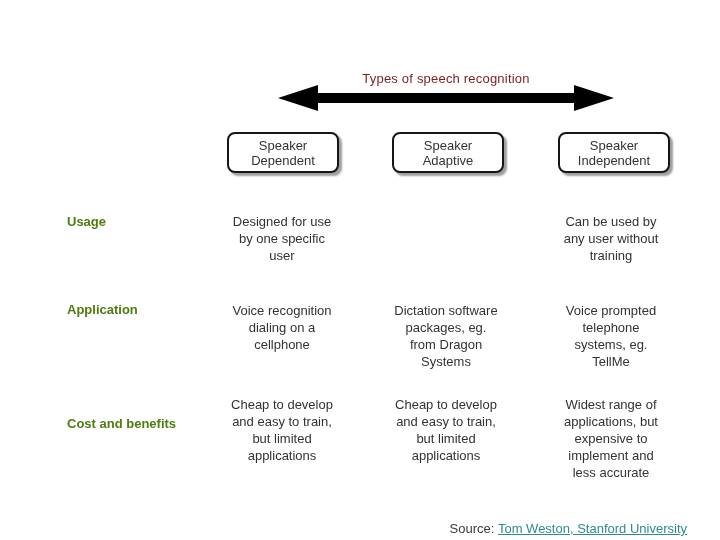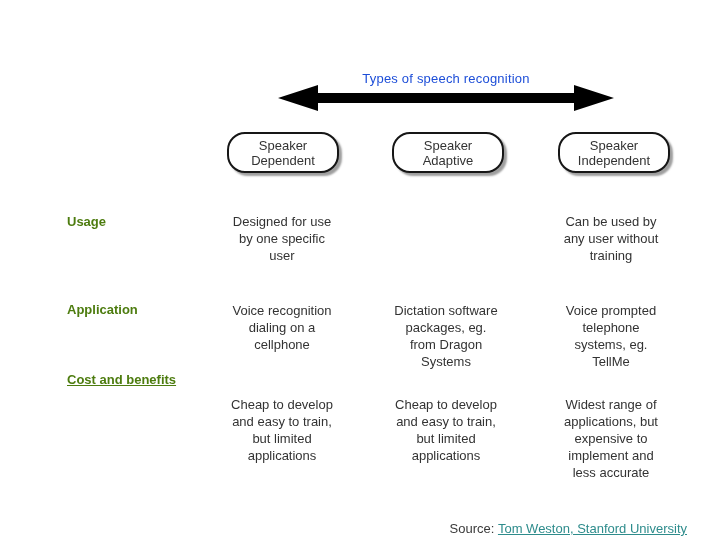--- a/index.html
+++ b/index.html
@@ -2,38 +2,38 @@
 <html><head>
 <meta charset="utf-8">
 <style>
   html,body { margin:0; padding:0; background:#ffffff; }
   .canvas {
     position:relative; width:720px; height:540px; background:#ffffff;
     font-family:"Liberation Sans", sans-serif; overflow:hidden;
   }
   .title {
     position:absolute; left:278px; top:71px; width:336px;
-    text-align:center; font-size:13px; color:#1d4ed8; letter-spacing:0.2px;
+    text-align:center; font-size:13px; color:#7f1d1d; letter-spacing:0.2px;
   }
   .arrow { position:absolute; left:278px; top:84px; width:336px; height:28px; }
   .box {
     position:absolute; top:132px; width:108px; height:37px;
-    background:#ffffff; border:2px solid #161616; border-radius:18px;
+    background:#ffffff; border:2px solid #161616; border-radius:8px;
     box-shadow:3px 3px 2px rgba(0,0,0,0.38);
     display:flex; align-items:center; justify-content:center;
   }
   .box-1 { left:227px; } .box-2 { left:392px; } .box-3 { left:558px; }
   .box-label {
     font-size:13px; line-height:15px; color:#333333;
     text-align:center; white-space:pre-line;
   }
   .row-label {
     position:absolute; left:67px; font-weight:bold; font-size:13px; color:#4d7c0f;
   }
-  .rl-1 { top:214px; } .rl-2 { top:302px; } .rl-3 { top:372px;text-decoration:underline; }
+  .rl-1 { top:214px; } .rl-2 { top:302px; } .rl-3 { top:416px; }
   .cell {
     position:absolute; width:150px; font-size:13px; line-height:17px;
     color:#333333; text-align:center; white-space:pre-line;
   }
   .col-1 { left:207px; } .col-2 { left:371px; } .col-3 { left:536px; }
   .row-1 { top:213px; } .row-2 { top:302px; } .row-3 { top:396px; }
   .source {
     position:absolute; top:521px; right:33px; font-size:13px; color:#3a3a3a;
     white-space:nowrap;
   }

